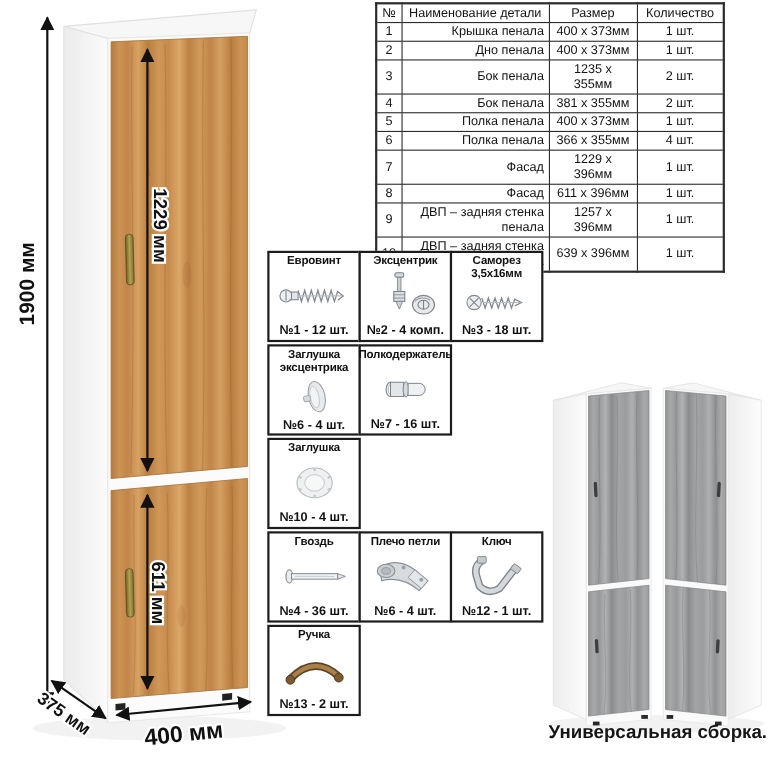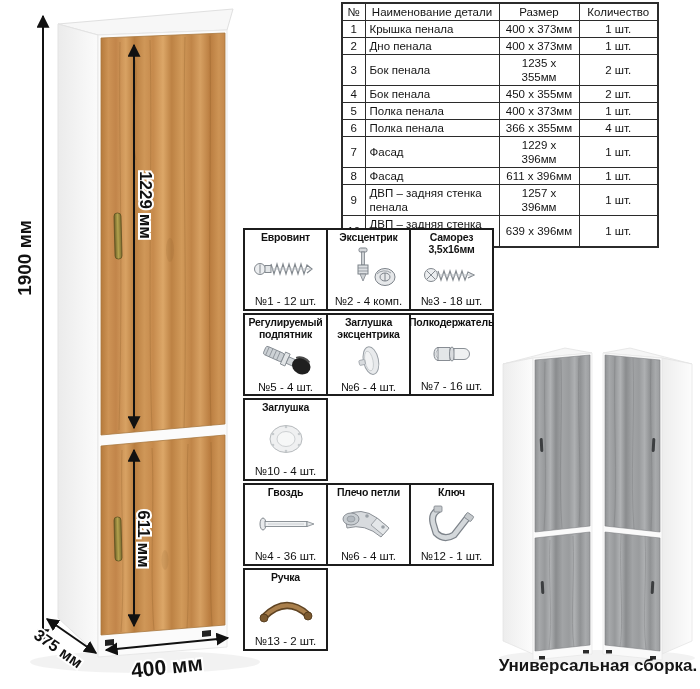--- a/index.html
+++ b/index.html
@@ -5,30 +5,30 @@
   html,body{margin:0;padding:0;background:#fff;}
   body{font-family:"Liberation Sans", sans-serif;color:#111;}
   #canvas{position:relative;width:700px;height:689px;background:#fff;overflow:hidden;}
 
   
   .parts-table-wrap{position:absolute;left:341px;top:2px;}
   table.parts{border-collapse:collapse;table-layout:fixed;width:316px;font-size:11.5px;color:#141414;background:#fff;border:2px solid #2b2b2b;}
   table.parts th,table.parts td{border:1px solid #2b2b2b;padding:1px 4px;line-height:1.22;overflow:hidden;}
   table.parts th{font-weight:normal;text-align:center;}
   td.c{text-align:center;}
-  td.name{text-align:left;}
+  td.name{text-align:right;}
 
   
   .hw-grid{position:absolute;left:243px;top:228px;width:260px;}
   .hw-row{display:flex;margin-bottom:2px;}
   .hw-cell{width:85px;height:83px;box-sizing:border-box;border:2px solid #1c1c1c;margin-right:-2px;background:#fff;
            display:flex;flex-direction:column;align-items:center;justify-content:space-between;padding:2px 1px 1px 1px;}
   .hw-title{font-weight:bold;font-size:10.5px;letter-spacing:-0.2px;text-align:center;line-height:1.12;}
   .hw-icon{flex:1;display:flex;align-items:center;justify-content:center;}
-  .hw-count{font-weight:normal;font-size:11.5px;padding-bottom:1px;white-space:nowrap;}
+  .hw-count{font-weight:bold;font-size:11.5px;padding-bottom:1px;white-space:nowrap;}
 
   
   .assembly-caption{position:absolute;left:486px;top:656px;width:224px;text-align:center;font-weight:bold;font-size:17px;color:#161616;}
 
   svg{display:block;}
   .abs{position:absolute;}
 </style>
 </head>
 <body>
 
@@ -153,21 +153,21 @@
           </tr>
         <tr>
             <td class="c">3</td>
             <td class="name">Бок пенала</td>
             <td class="c">1235 x 355мм</td>
             <td class="c">2 шт.</td>
           </tr>
         <tr>
             <td class="c">4</td>
             <td class="name">Бок пенала</td>
-            <td class="c">450 x 355мм</td>
+            <td class="c">381 x 355мм</td>
             <td class="c">2 шт.</td>
           </tr>
         <tr>
             <td class="c">5</td>
             <td class="name">Полка пенала</td>
             <td class="c">400 x 373мм</td>
             <td class="c">1 шт.</td>
           </tr>
         <tr>
             <td class="c">6</td>
@@ -246,39 +246,20 @@
             <line x1="19" y1="12" x2="11" y2="20" stroke="#82888e"></line>
             <path d="M22,12 L25,21 L28,12 L31,21 L34,12 L37,21 L40,12 L43,21 L46,12 L49,21 L52,13 L58,16 L52,19" fill="none" stroke="#82888e" stroke-width="1.2"></path>
             <line x1="22" y1="16" x2="57" y2="16" stroke="#b9bec3" stroke-width="1"></line>
           </svg>
         </div>
         <div class="hw-count">№3 - 18 шт.</div>
       </div>
     </div>
 
     <div class="hw-row">
-      <div class="hw-cell">
-        <div class="hw-title">Регулируемый подпятник</div>
-        <div class="hw-icon">
-          <svg width="72" height="40" viewBox="0 0 72 40">
-            <g transform="rotate(24 36 20)">
-              <rect x="12" y="14" width="20" height="9" rx="2" fill="#ccd1d5" stroke="#7d838a" stroke-width="0.8"></rect>
-              <line x1="15" y1="14" x2="15" y2="23" stroke="#8a9097" stroke-width="0.8"></line>
-              <line x1="19" y1="14" x2="19" y2="23" stroke="#8a9097" stroke-width="0.8"></line>
-              <line x1="23" y1="14" x2="23" y2="23" stroke="#8a9097" stroke-width="0.8"></line>
-              <line x1="27" y1="14" x2="27" y2="23" stroke="#8a9097" stroke-width="0.8"></line>
-              <rect x="32" y="12" width="5" height="13" fill="#e2e5e7" stroke="#7d838a" stroke-width="0.8"></rect>
-              <rect x="37" y="15" width="8" height="7" fill="#d3d7da" stroke="#7d838a" stroke-width="0.8"></rect>
-              <ellipse cx="52" cy="18.5" rx="9.5" ry="8" fill="#1f1f1f"></ellipse>
-              <path d="M44,13 a10,8 0 0 1 14,-1" fill="none" stroke="#4a4a4a" stroke-width="2"></path>
-            </g>
-          </svg>
-        </div>
-        <div class="hw-count">№5 - 4 шт.</div>
-      </div>
       <div class="hw-cell">
         <div class="hw-title">Заглушка эксцентрика</div>
         <div class="hw-icon">
           <svg width="72" height="40" viewBox="0 0 72 40">
             <g transform="rotate(-12 36 20)">
               <ellipse cx="38" cy="20" rx="7.5" ry="14" fill="#e8eaec" stroke="#9aa0a6"></ellipse>
               <ellipse cx="36" cy="20" rx="4" ry="10" fill="#f2f3f4" stroke="#c3c7ca" stroke-width="0.8"></ellipse>
               <rect x="26" y="17.5" width="6" height="5" rx="1" fill="#d8dbde" stroke="#9aa0a6" stroke-width="0.8"></rect>
             </g>
           </svg>

